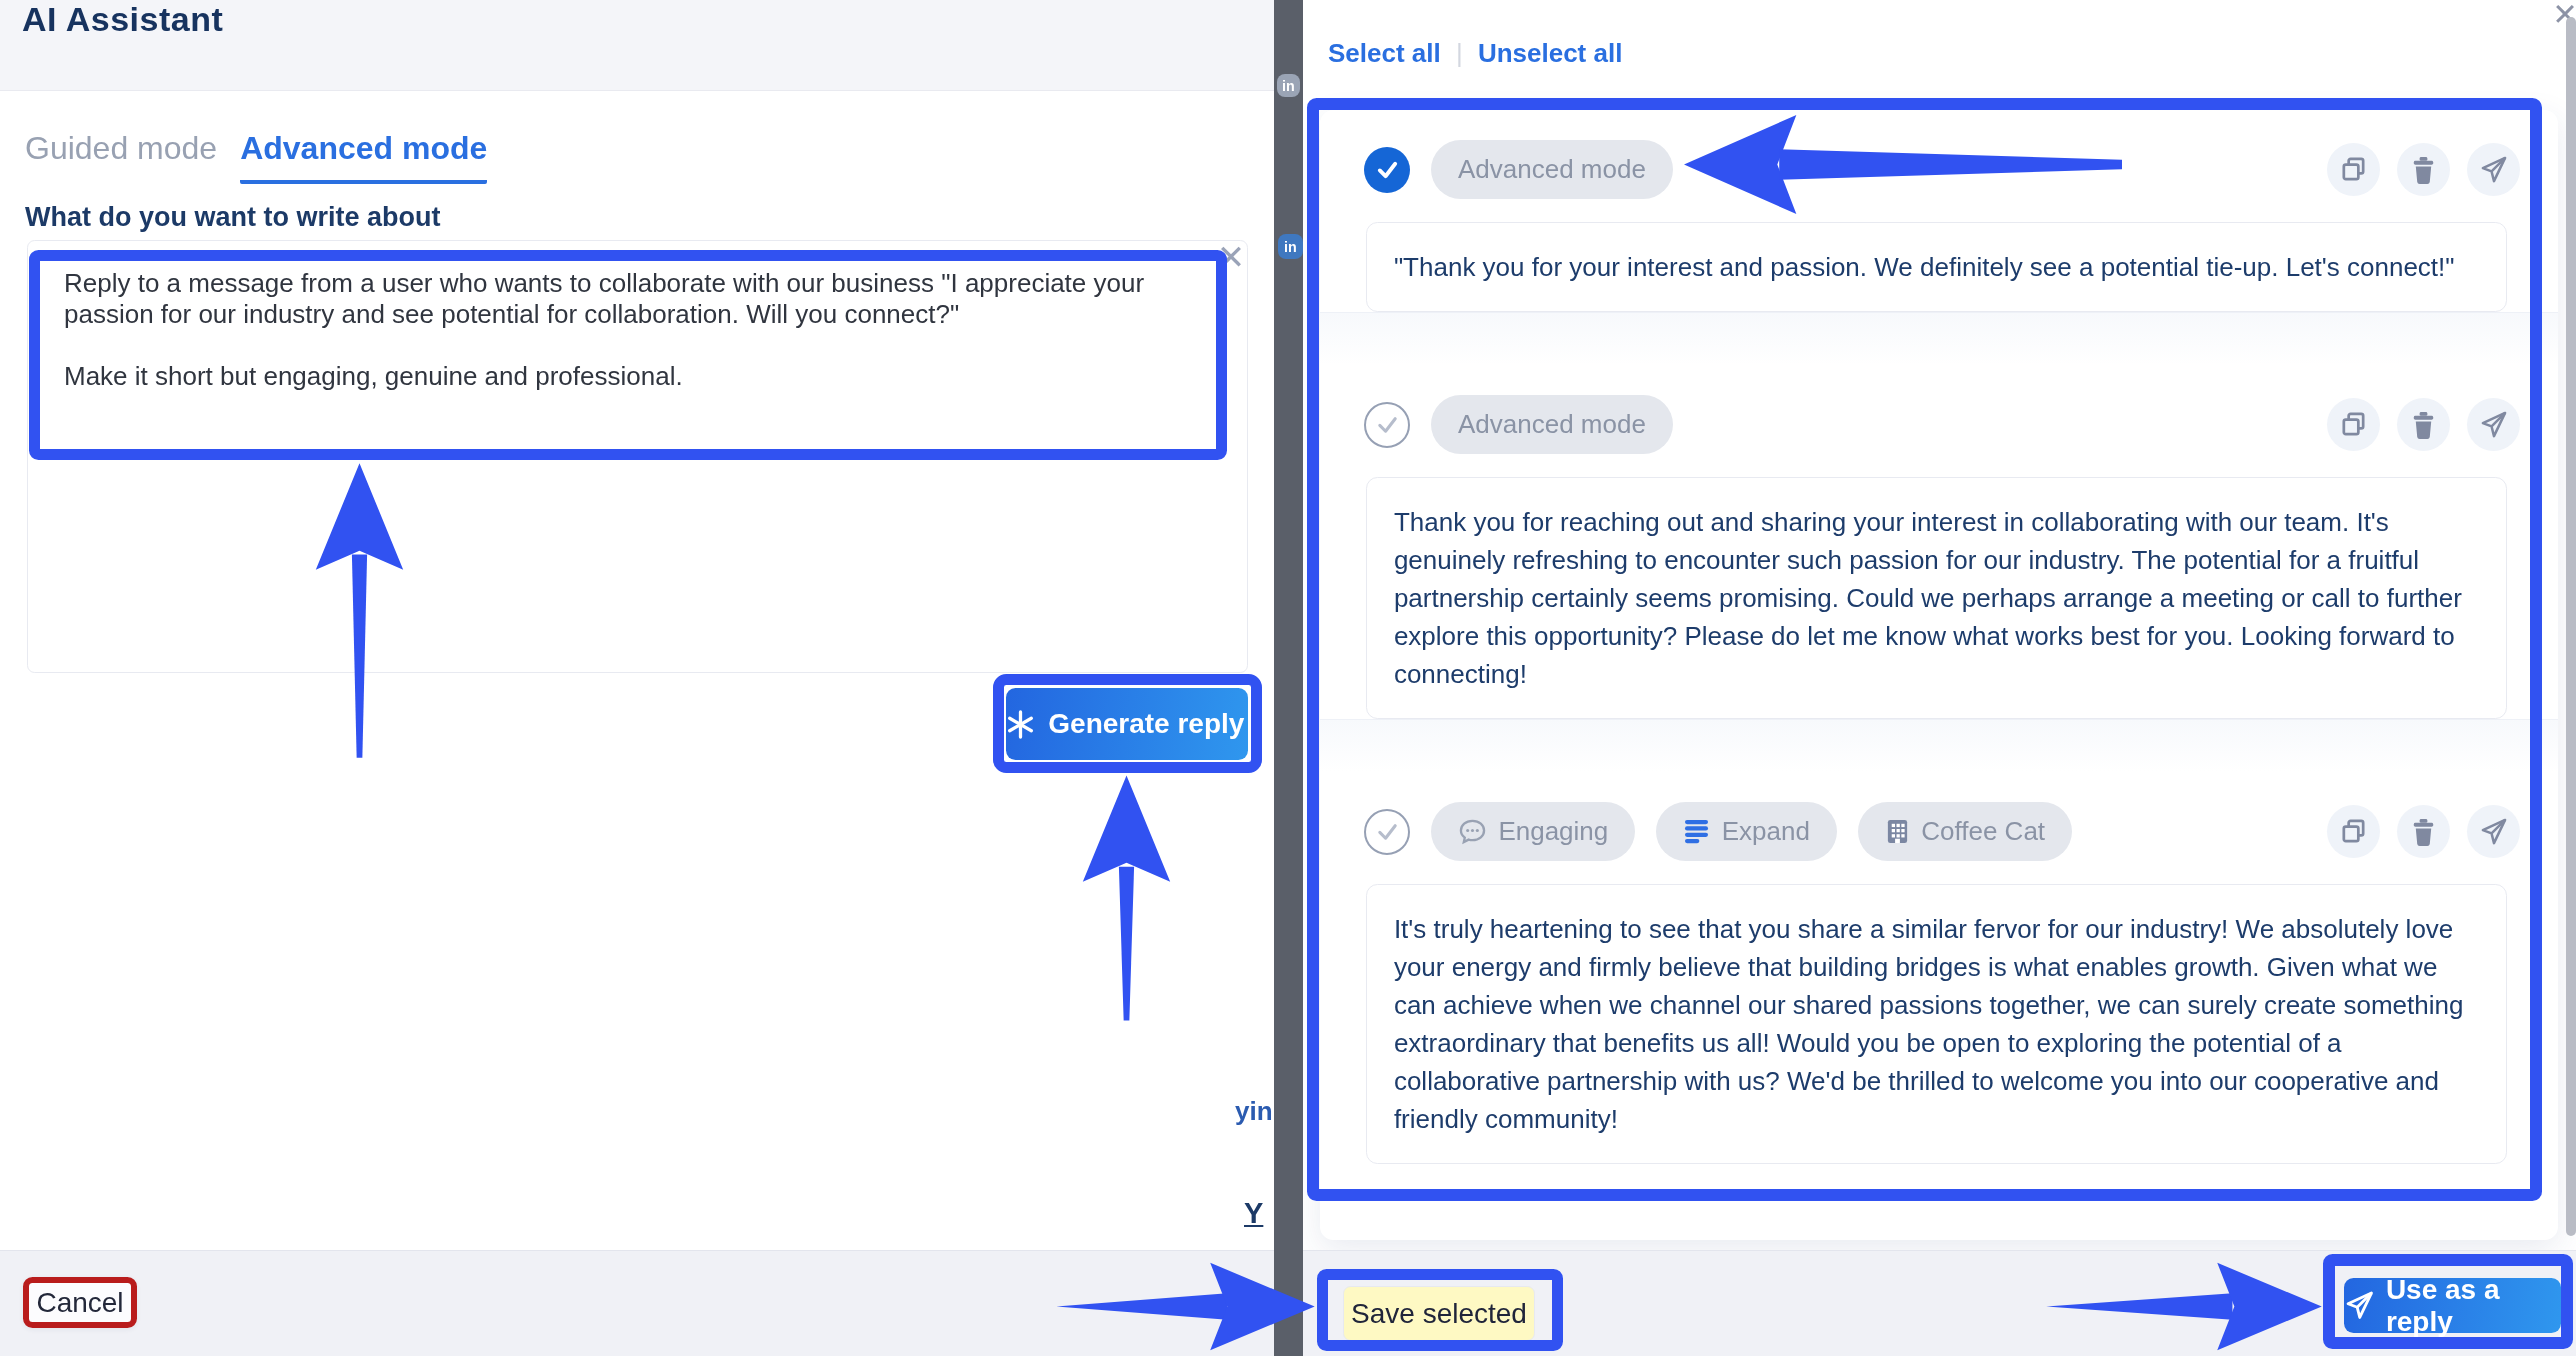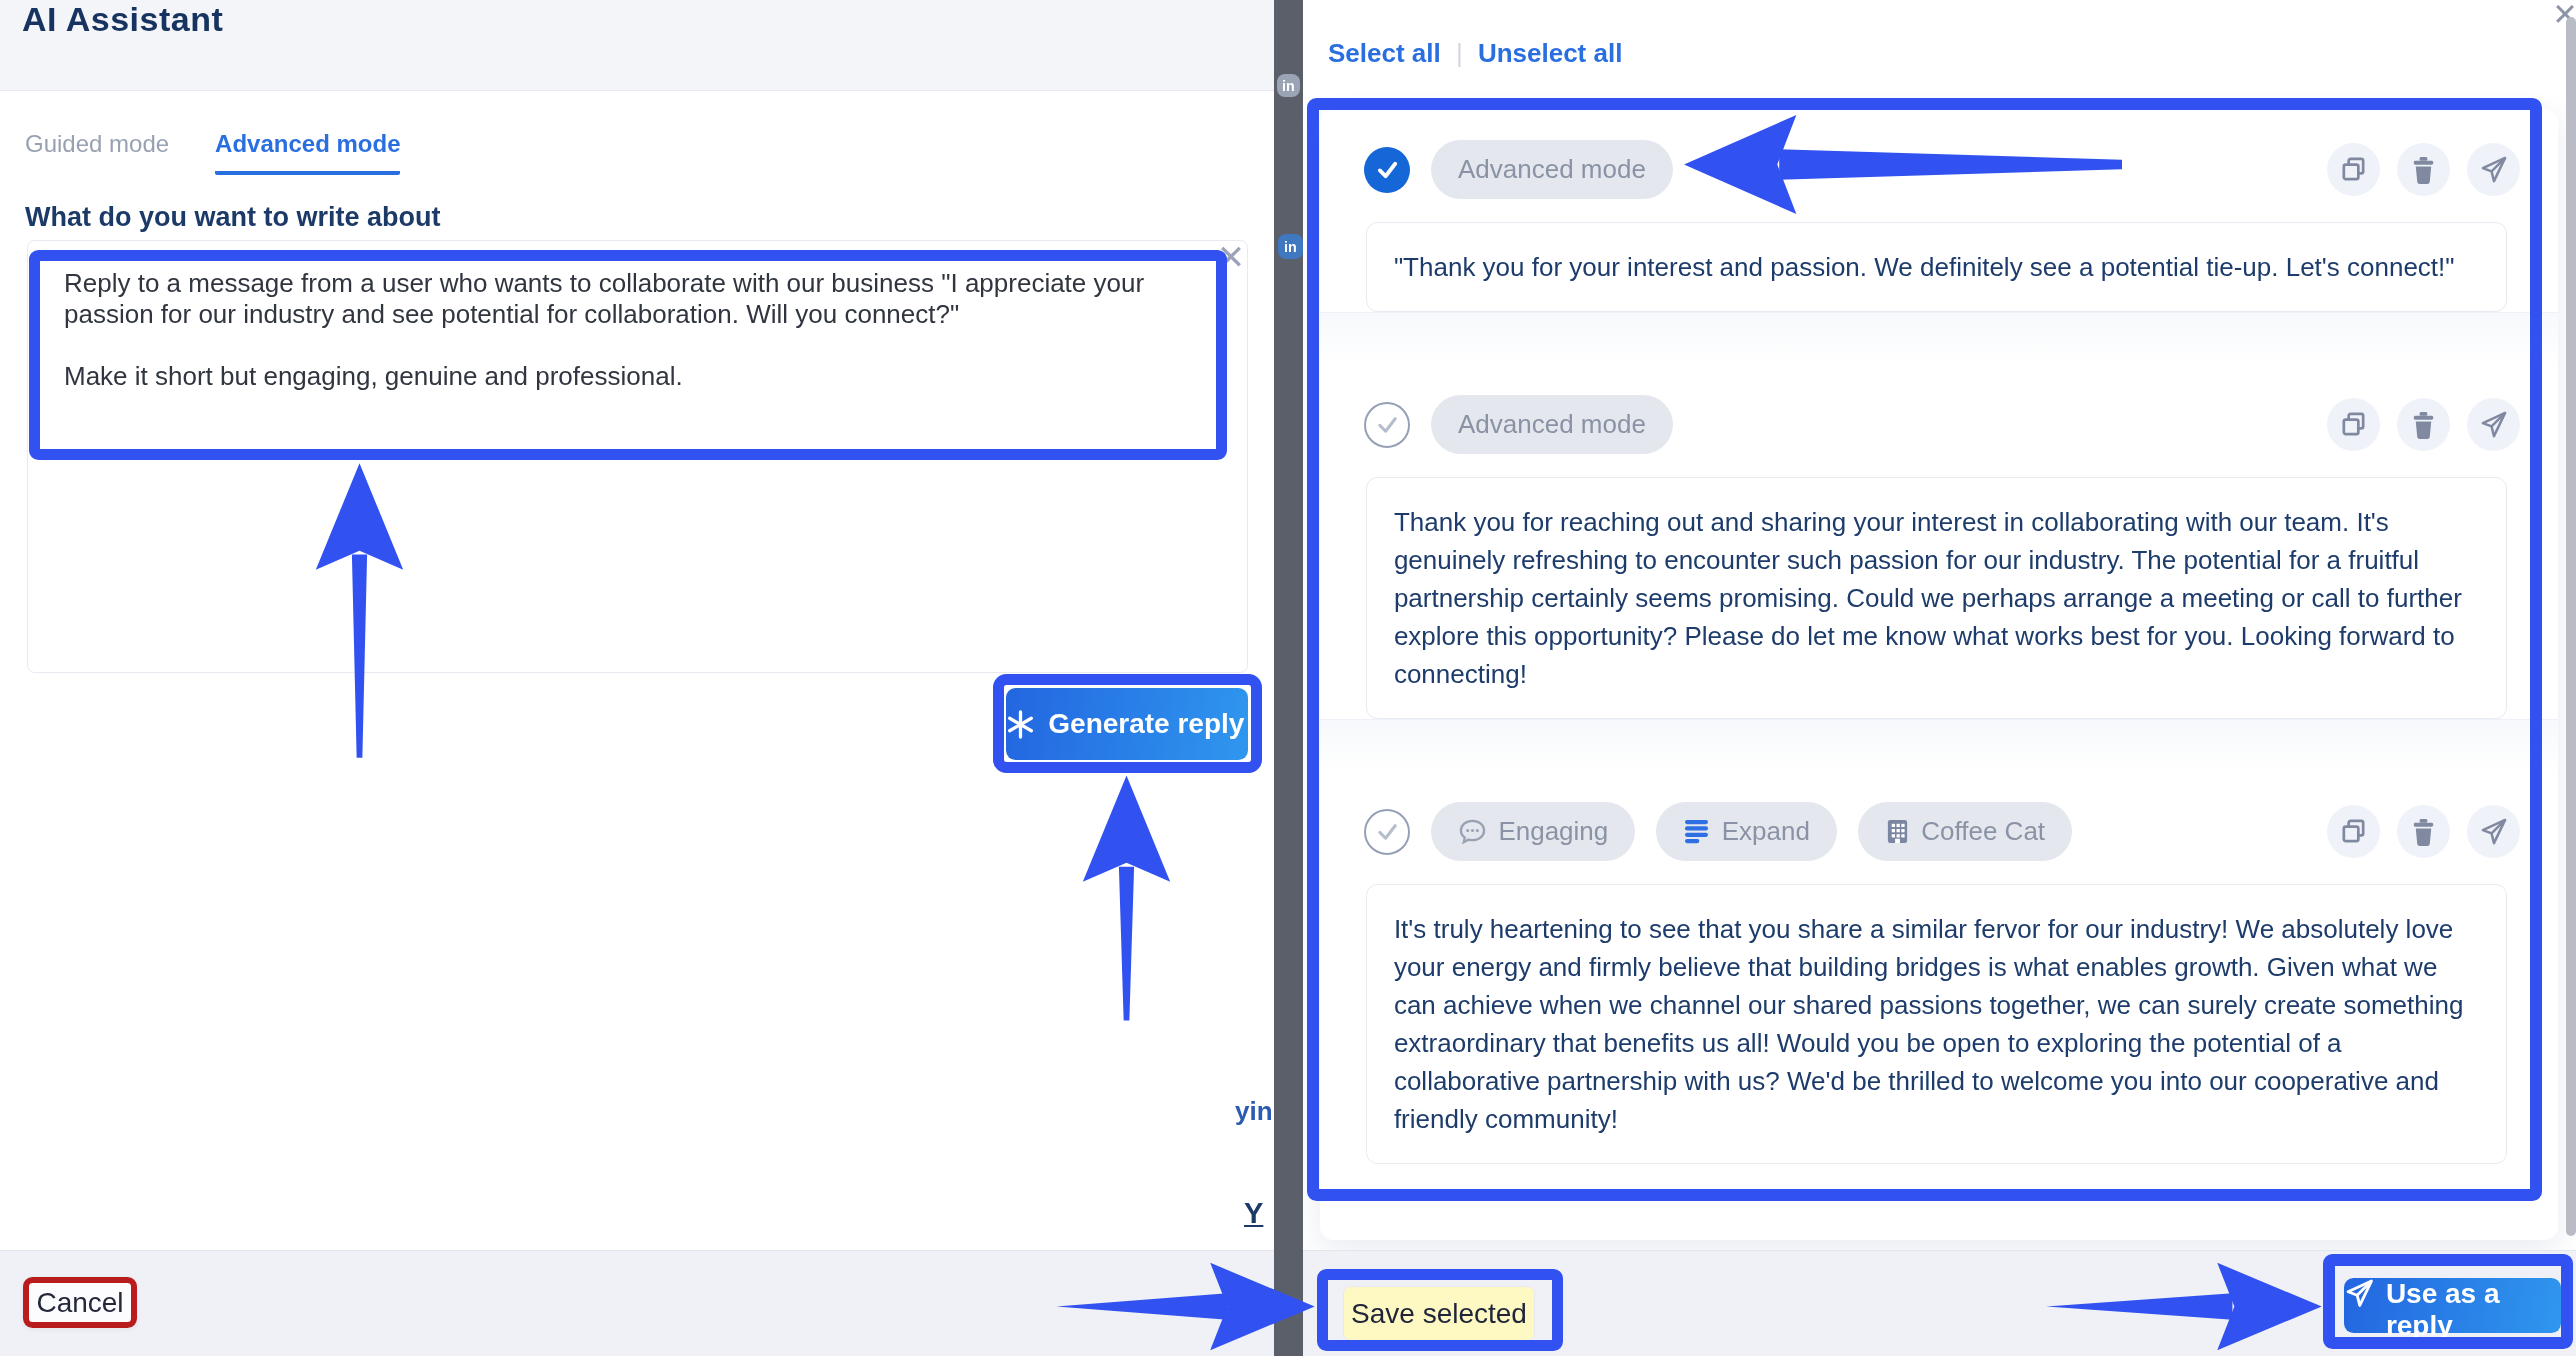--- a/index.html
+++ b/index.html
@@ -16,21 +16,21 @@
   *{box-sizing:border-box;margin:0;padding:0}
   html,body{width:2576px;height:1357px;overflow:hidden}
   body{font-family:"Liberation Sans",sans-serif;background:#fff}
   .stage{position:relative;width:2576px;height:1357px;background:#fff;overflow:hidden}
 
   
   .left-panel{position:absolute;left:0;top:0;width:1274px;height:1357px;background:#fff}
   .lp-header{position:absolute;left:0;top:0;width:100%;height:91px;background:#f4f5f9;
              border-bottom:1px solid #e9eaf0;display:flex;align-items:flex-start;padding-left:22px}
   .lp-title{font-size:34px;font-weight:700;color:var(--title);letter-spacing:0.5px}
-  .tabs{position:absolute;left:25px;top:130px;display:flex;gap:46px;font-size:24px}
+  .tabs{position:absolute;left:25px;top:130px;display:flex;gap:23px;font-size:32px}
   .tab{color:#98a1b2;padding-bottom:13.3px;cursor:pointer}
   .tab.active{color:var(--blue);font-weight:600;border-bottom:4.8px solid var(--blue);border-radius:1.9px}
   .prompt-label{position:absolute;left:25px;top:202px;font-size:27px;font-weight:700;color:#1c3a67}
   .prompt-box{position:absolute;left:27px;top:240px;width:1221px;height:433px;background:#fff;
               border:1.9px solid var(--line);border-radius:7.6px;padding:27px 36px;
               font-size:26px;line-height:31px;color:#30353f;white-space:pre-wrap}
   .clear-x{position:absolute;left:1212px;top:238px;width:38px;height:38px;color:#9aa3b8;
            font-size:34px;line-height:38px;text-align:center;cursor:pointer}
   .gen-btn{position:absolute;left:1006px;top:688px;width:242px;height:72px;border-radius:9.5px;
            background:linear-gradient(100deg,var(--grad1),var(--grad2));display:flex;align-items:center;
@@ -69,21 +69,21 @@
        justify-content:center;color:#8089a0;cursor:pointer}
   .reply-box{margin:25px 13.3px 0 1.9px;border:1px solid var(--line);border-radius:11.4px;
              padding:25px 27px;color:var(--navy);font-size:26px;line-height:38px}
   .card-sep{height:53px;border-top:1px solid #eef1f7;background:linear-gradient(180deg,#f7f9fc,#ffffff)}
   .rp-footer{position:absolute;left:1302px;top:1250px;width:1274px;height:107px;background:var(--footer);
              border-top:1px solid #e3e5ed}
   .save-btn{position:absolute;left:1343px;top:1286px;width:192px;height:55px;background:#fef9c3;
             border:1px solid #e7e9f0;border-radius:7.6px;font-size:28px;color:#20253a;display:flex;
             align-items:center;justify-content:center;cursor:pointer}
   .use-btn{position:absolute;left:2344px;top:1278px;width:217px;height:55px;border-radius:9.5px;
-           background:linear-gradient(100deg,var(--grad1),var(--grad2));display:flex;align-items:flex-start;
+           background:linear-gradient(100deg,var(--grad1),var(--grad2));display:flex;align-items:center;
            justify-content:center;gap:11.4px;color:#fff;font-size:28px;font-weight:600;cursor:pointer}
 
   
   .ann-frame{position:absolute;border:11.4px solid var(--ann);border-radius:9.5px;z-index:30;pointer-events:none}
   .ann-arrow{position:absolute;z-index:32;pointer-events:none}
   .ann-arrow polygon{fill:var(--ann)}
 
   
   .scrollbar{position:absolute;left:2565px;top:0;width:11.4px;height:1357px;z-index:40}
   .thumb{position:absolute;left:1px;top:17px;width:9.5px;height:1219px;background:#b9bcc5;border-radius:5.7px}

